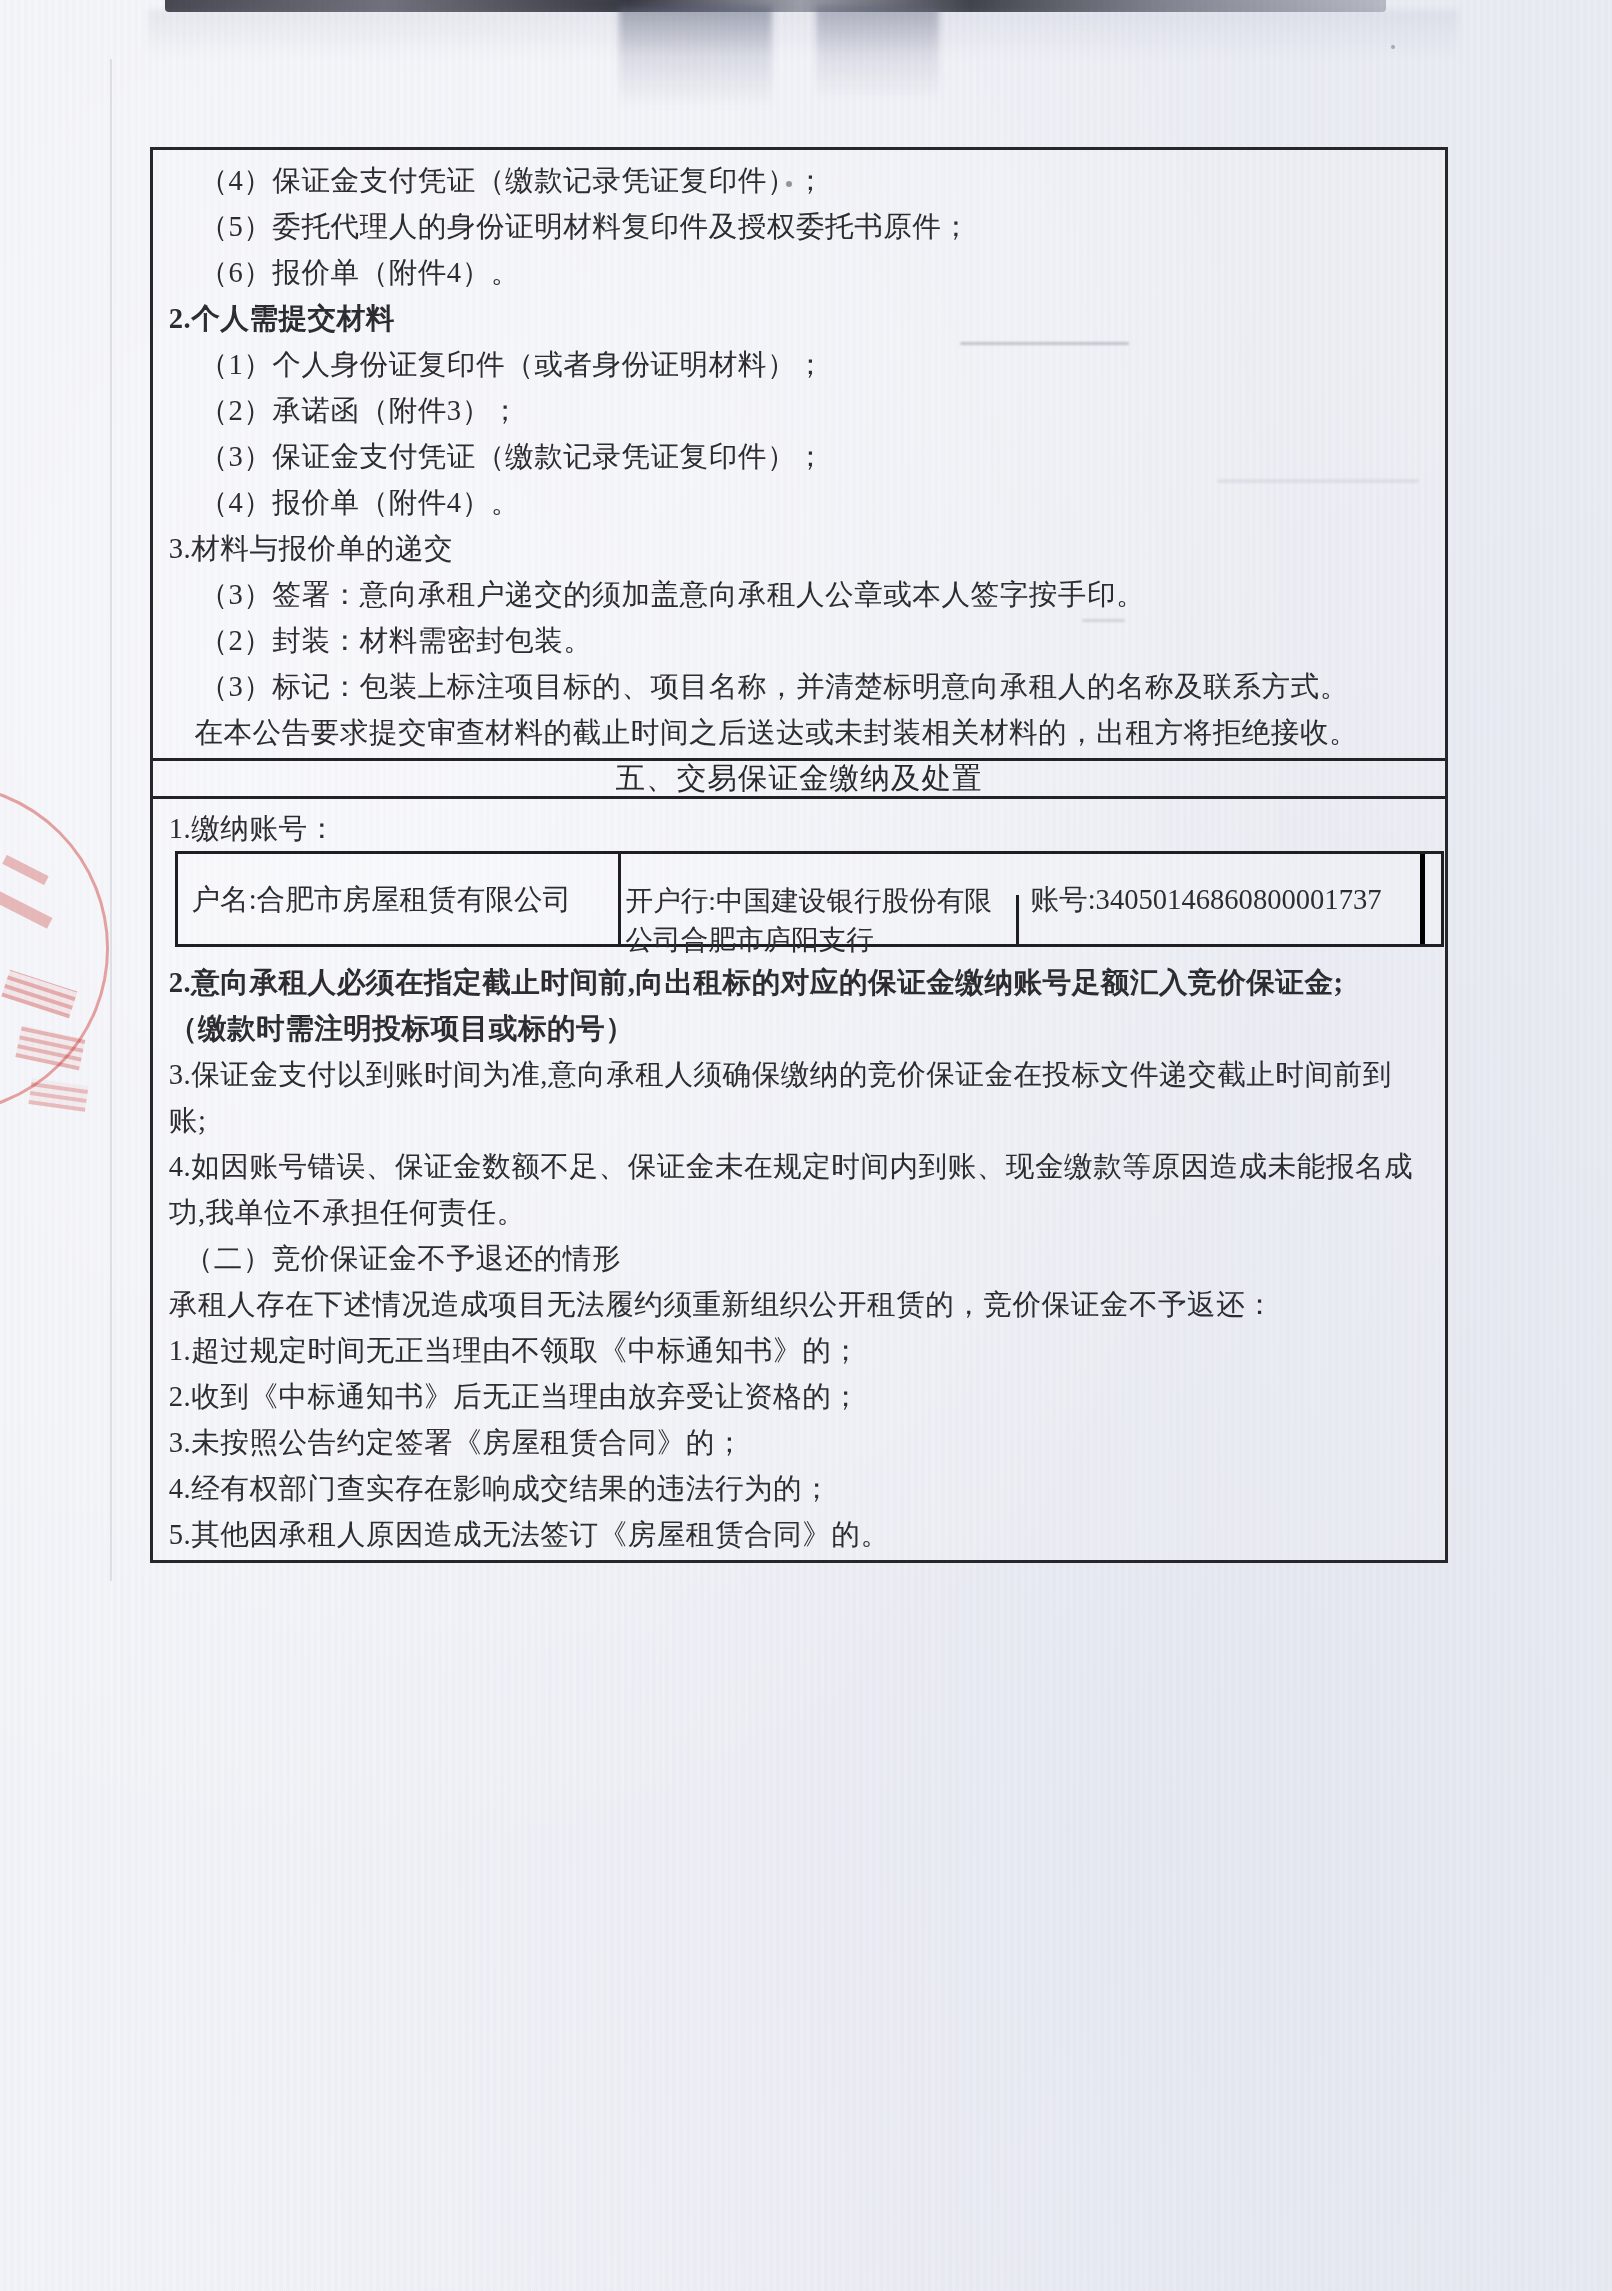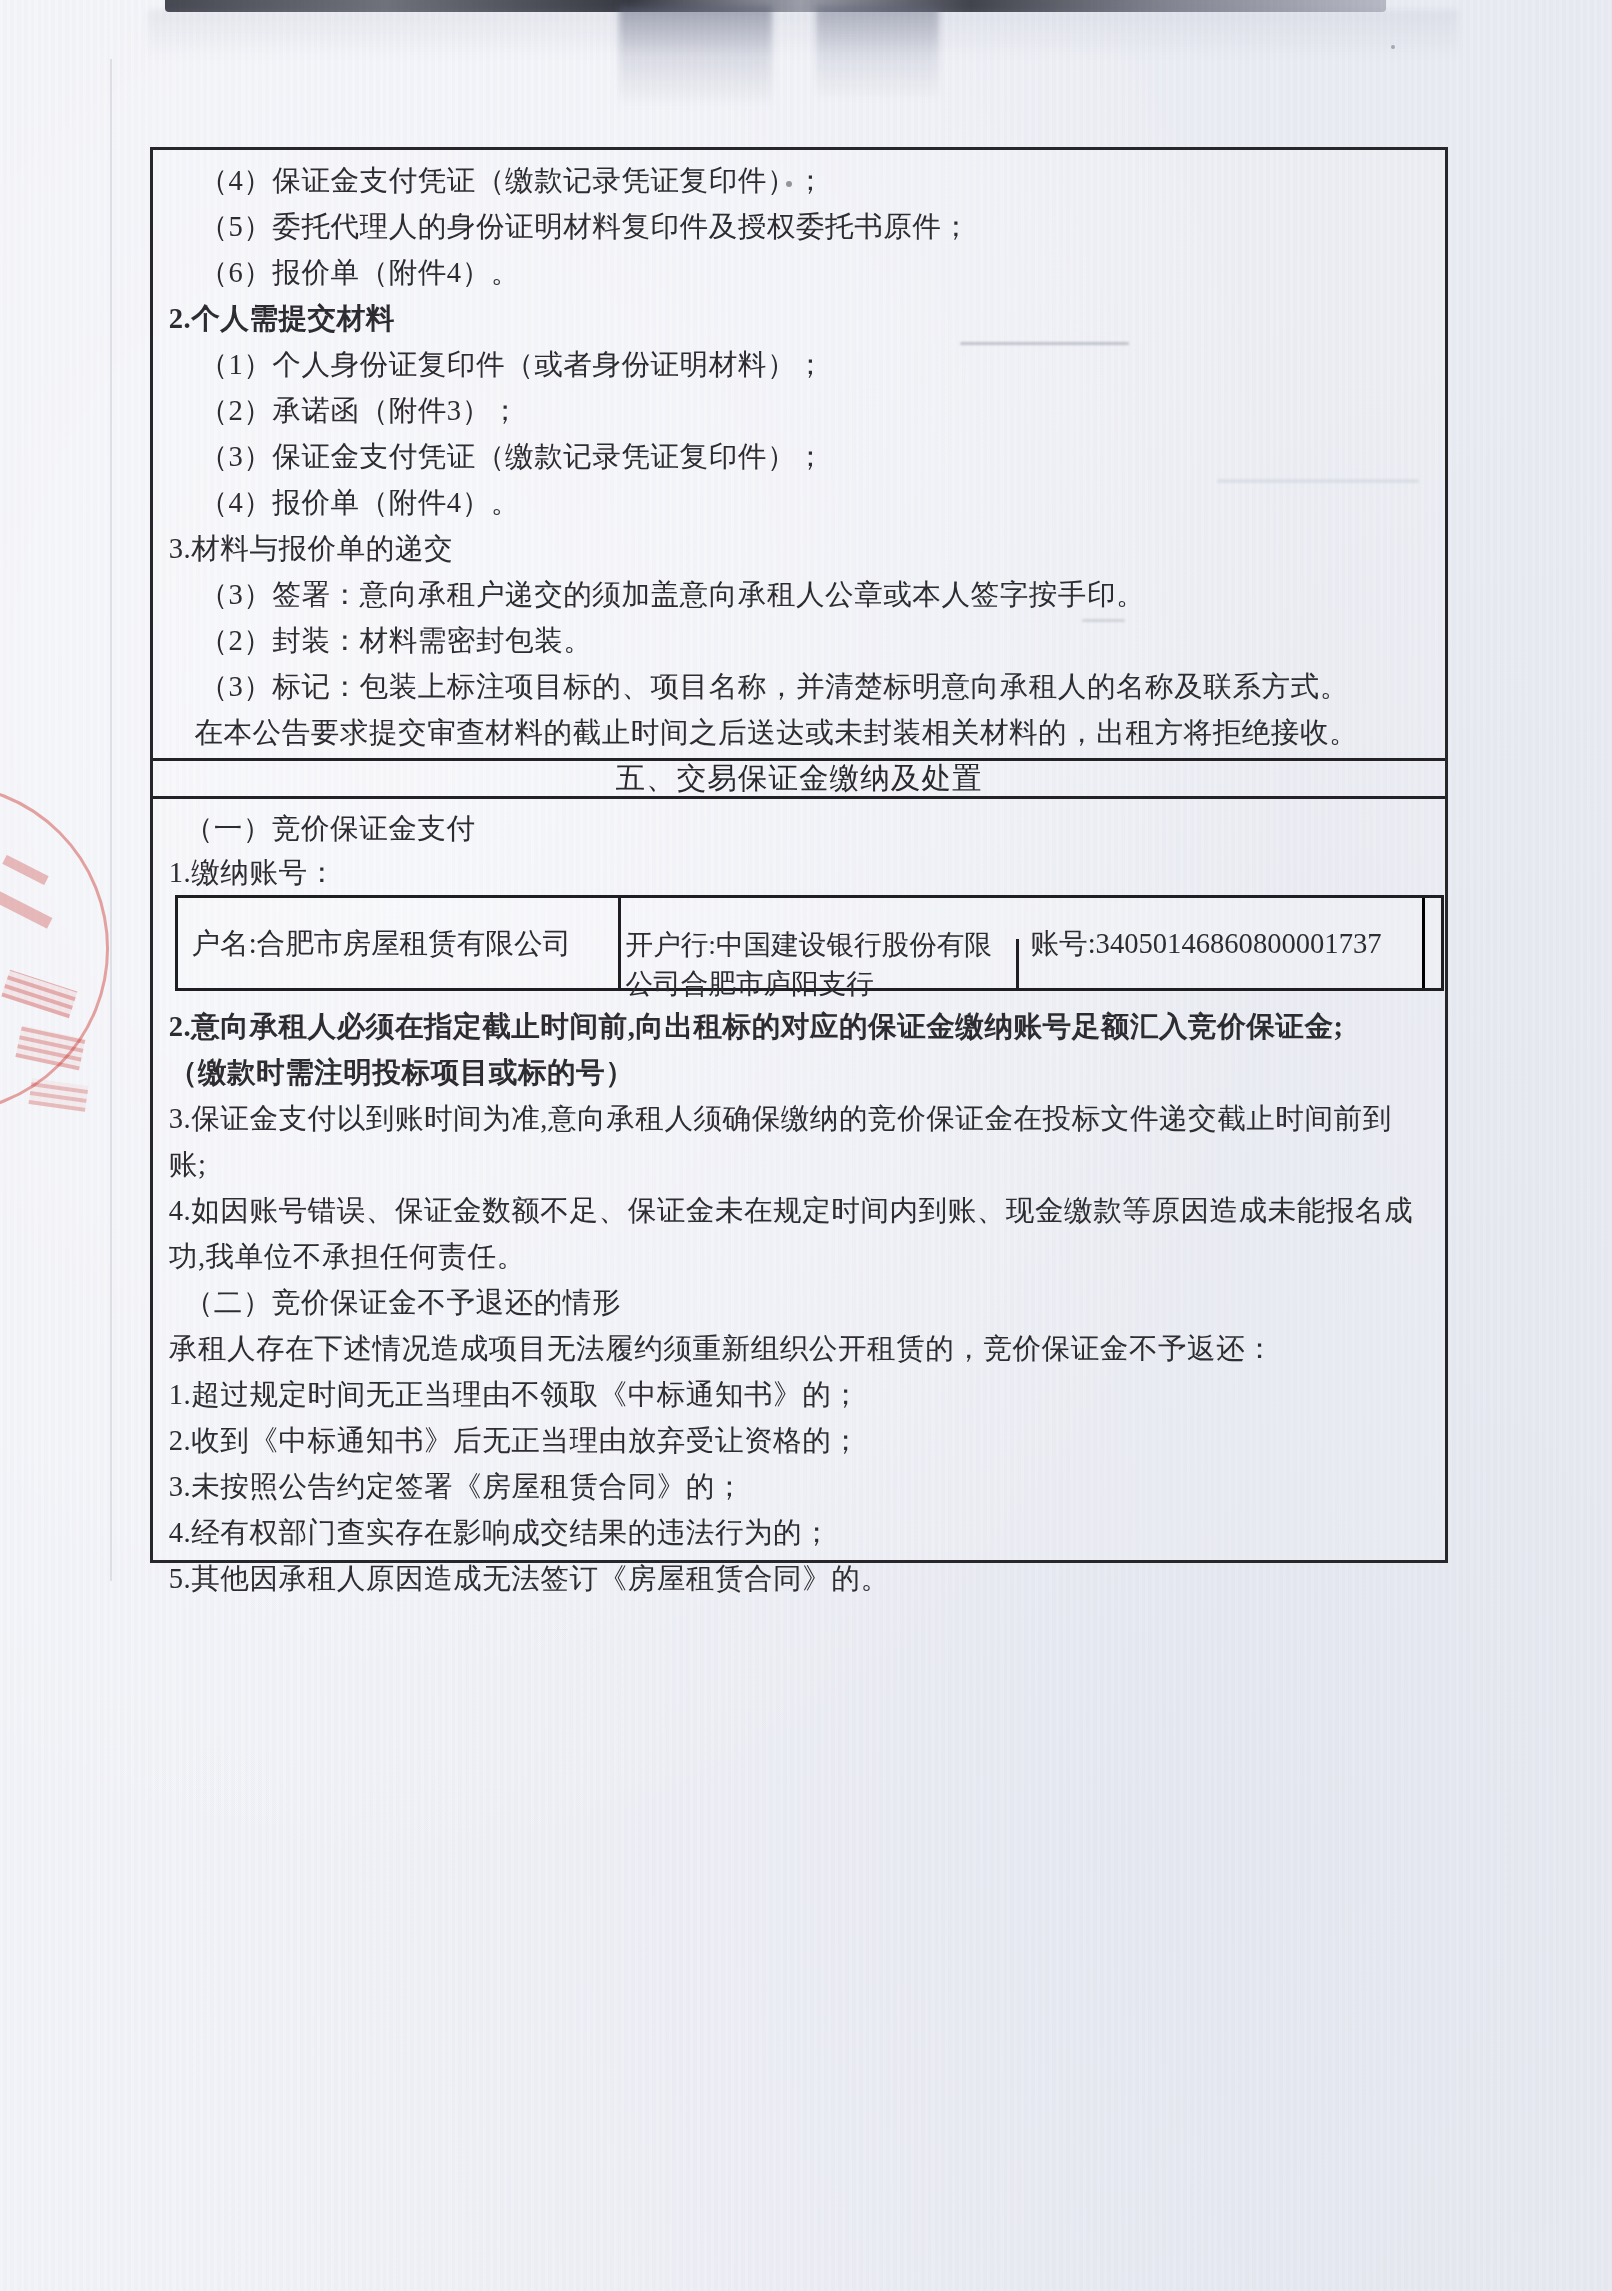--- a/index.html
+++ b/index.html
@@ -66,21 +66,21 @@
   .sec5{position:absolute;left:15.8px;right:17.7px;top:657px;}
   .sec5 .tline{height:44px;line-height:44px;}
   .indA{padding-left:15.8px;}
   
   .bank-table{margin-left:5.9px;margin-top:0;width:1269px;height:96px;box-sizing:border-box;
     border:3px solid #1e1e23;display:flex;background:rgba(255,255,255,.2);}
   .bank-cell{box-sizing:border-box;display:flex;align-items:center;font-size:28.6px;color:#2c2c31;}
   .bank-cell.c1{width:443px;padding-left:13.8px;border-right:3px solid #1e1e23;}
   .bank-cell.c2{width:398px;padding:2px 2px 2px 4.9px;border-right:3px solid #1e1e23;
     font-size:27.6px;line-height:39px;margin-top:41px;}
-  .bank-cell.c3{width:406px;padding-left:11.8px;border-right:3px solid #000000;}
+  .bank-cell.c3{width:406px;padding-left:11.8px;border-right:5px solid #000000;}
   .bank-cell.c4{flex:1;}
   .clauses{margin-top:12.8px;}
   .clauses .line{line-height:46px;}
 </style>
 </head>
 <body>
 
 <div class="paper-texture"></div>
 
 <div class="top-band"></div>
@@ -115,21 +115,20 @@
     <div class="line">3.材料与报价单的递交</div>
     <div class="line ind1">（3）签署：意向承租户递交的须加盖意向承租人公章或本人签字按手印。</div>
     <div class="line ind1">（2）封装：材料需密封包装。</div>
     <div class="line ind1">（3）标记：包装上标注项目标的、项目名称，并清楚标明意向承租人的名称及联系方式。</div>
     <div class="line ind2">在本公告要求提交审查材料的截止时间之后送达或未封装相关材料的，出租方将拒绝接收。</div>
   </div>
 
   <div class="sec-header">五、交易保证金缴纳及处置</div>
 
   <div class="sec5">
-    <div class="line tline indA">（一）竞价保证金支付</div>
     <div class="line tline">1.缴纳账号：</div>
 
     <div class="bank-table">
       <div class="bank-cell c1">
         <span>户名:合肥市房屋租赁有限公司</span>
       </div>
       <div class="bank-cell c2">
         <span>开户行:中国建设银行股份有限公司合肥市庐阳支行</span>
       </div>
       <div class="bank-cell c3">

